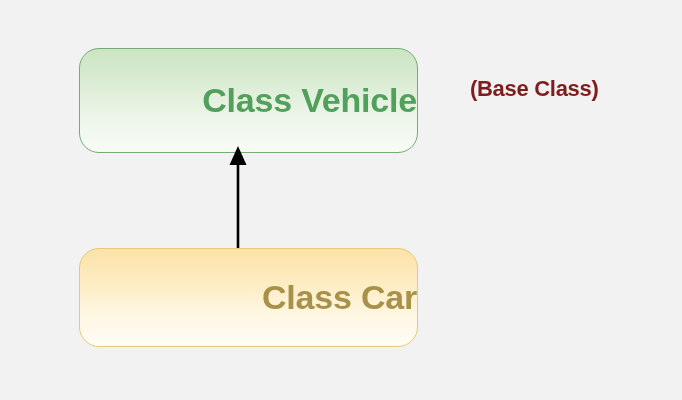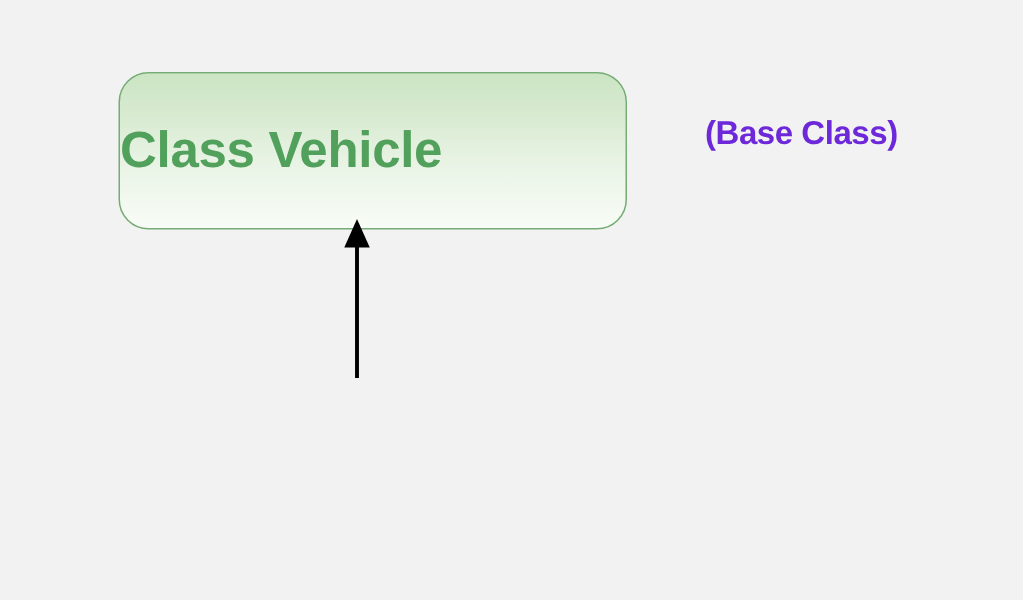--- a/index.html
+++ b/index.html
@@ -19,21 +19,21 @@
     height: 400px;
     background: #f2f2f2;
   }
 
   
   .class-box {
     position: absolute;
     box-sizing: border-box;
     display: flex;
     align-items: center;
-    justify-content: flex-start;
+    justify-content: flex-end;
     border-radius: 20px;
     border-width: 1.5px;
     border-style: solid;
   }
   .class-box .box-label {
     font-weight: bold;
     letter-spacing: -0.2px;
     white-space: nowrap;
   }
 
@@ -71,21 +71,21 @@
     width: 32px;
     height: 112px;
     overflow: visible;
   }
 
   
   .side-label {
     position: absolute;
     font-size: 22px;
     font-weight: bold;
-    color: #6d28d9;
+    color: #7f1d1d;
     letter-spacing: -0.3px;
     white-space: nowrap;
   }
   #label-base {
     left: 470px;
     top: 76px;
   }
   #label-derived {
     left: 452px;
     top: 274px;
@@ -98,17 +98,20 @@
 
   <div id="box-vehicle" class="class-box">
     <span class="box-label">Class Vehicle</span>
   </div>
 
   <svg id="inheritance-arrow" viewBox="0 0 32 112">
     <line x1="16" y1="112" x2="16" y2="16" stroke="#000000" stroke-width="2.6"></line>
     <polygon points="16,6 24.5,25 7.5,25" fill="#000000"></polygon>
   </svg>
 
+  <div id="box-car" class="class-box">
+    <span class="box-label">Class Car</span>
+  </div>
 
   <div id="label-base" class="side-label">(Base Class)</div>
 
 
 </div>
 
 </body></html>

